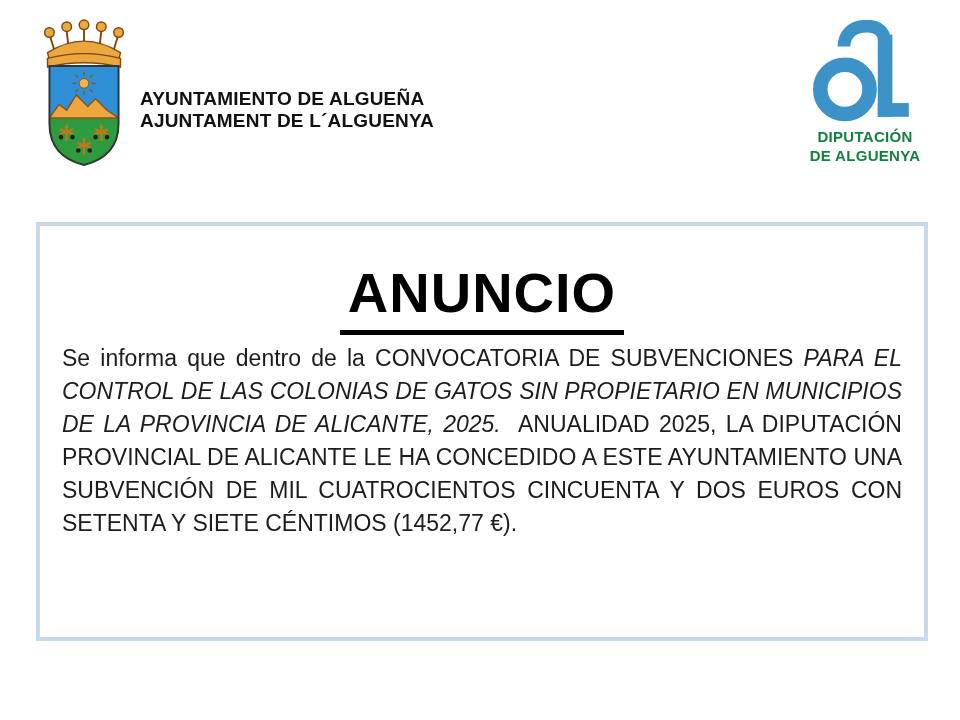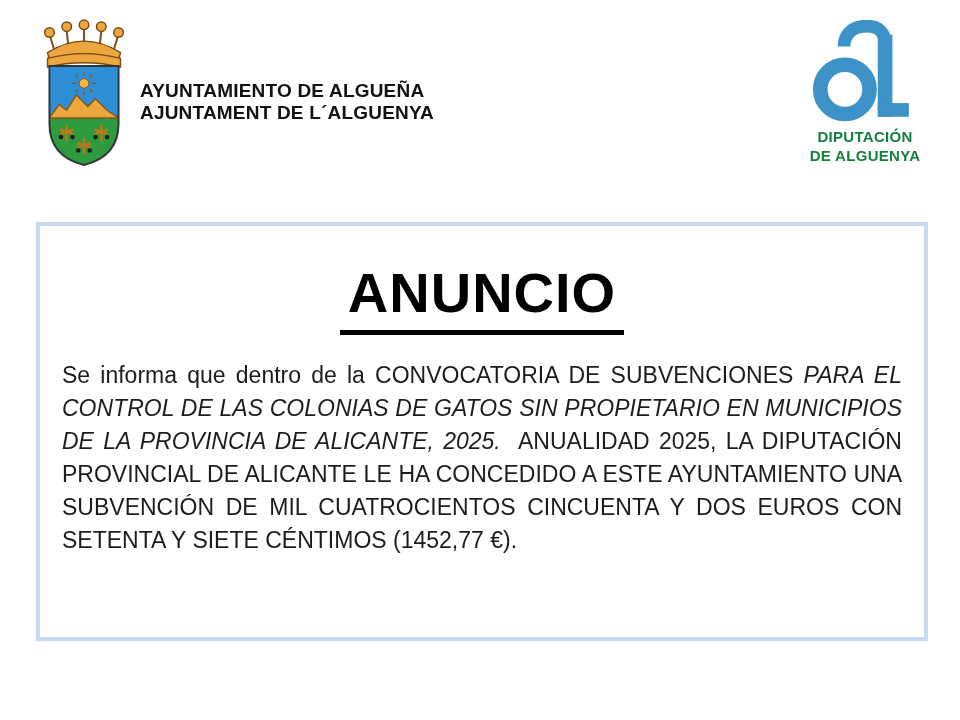--- a/index.html
+++ b/index.html
@@ -8,21 +8,21 @@
     background:#ffffff;
     font-family:"Liberation Sans", sans-serif;
     color:#1a1a1a;
     position:relative;
     overflow:hidden;
   }
   .page { position:absolute; inset:0; }
 
   
   .crest { position:absolute; left:36px; top:16px; width:96px; height:154px; }
-  .header-titles { position:absolute; left:140px; top:80px; }
+  .header-titles { position:absolute; left:140px; top:88px; }
   .h-line { font-size:19px; font-weight:bold; color:#111; letter-spacing:0.2px; white-space:nowrap; }
   .h-line + .h-line { }
 
   .logo { position:absolute; right:32px; top:20px; width:126px; text-align:center; }
   .logo-glyph { display:block; margin:0 auto; }
   .logo-text { margin-top:2px; font-size:15px; font-weight:bold; color:#15803d; line-height:19px; letter-spacing:0.3px; white-space:nowrap; }
 
   
   .box {
     position:absolute; left:36px; top:222px;
@@ -36,21 +36,21 @@
     display:inline-block;
     margin:0;
     font-size:56px;
     font-weight:bold;
     color:#000;
     letter-spacing:1px;
     border-bottom:5px solid #000;
     padding:0 8px 5px 8px;
   }
   .body-text {
-    margin:24px 22px 0 22px;
+    margin:7px 22px 0 22px;
     font-size:23px;
     line-height:33px;
     text-align:justify;
     color:#1c1c1c;
   }
   .it { font-style:italic; }
 </style>
 </head>
 <body>
 

